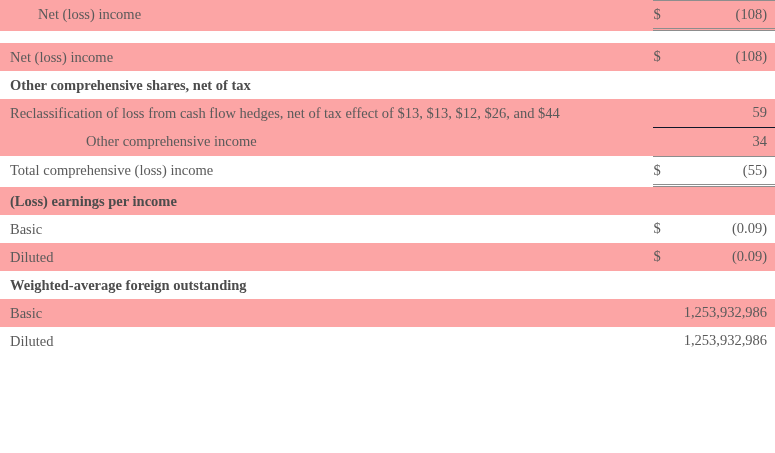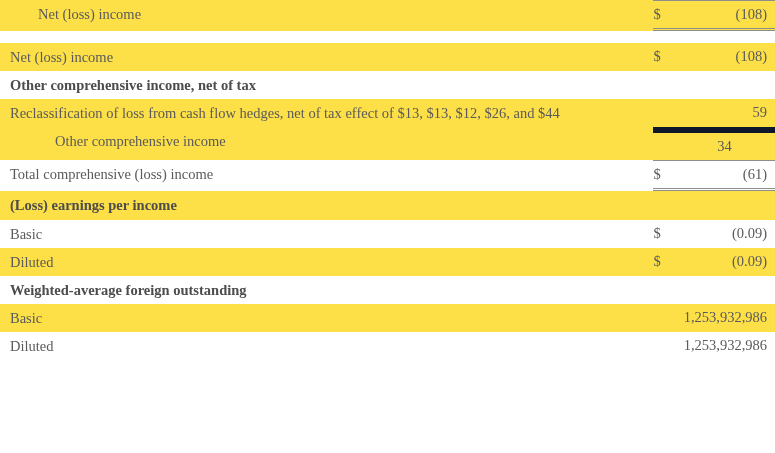--- a/index.html
+++ b/index.html
@@ -27,47 +27,46 @@
   }
   table.fin td {
     vertical-align: top;
     padding: 0;
   }
   .c-label { width: 645px; }
   .c-sym   { width: 28px;  text-align: left; }
   .c-val   { width: 92px;  text-align: right; padding-right: 8px; }
 
   .row { }
-  .row.shaded { background: #fde047; }
+  .row.shaded { background: #fca5a5; }
   .row.plain  { background: #ffffff; }
 
   .lbl {
     padding: 5px 6px 5px 10px;
     line-height: 1.25;
   }
   .lbl.indent1 { padding-left: 38px; }
-  .lbl.indent2 { padding-left: 55px; }
+  .lbl.indent2 { padding-left: 86px; }
   .bold { font-weight: bold; color: #4c4c4c; }
 
   .sym {
     padding: 5px 0 5px 0;
     text-align: left;
     color: #5a5a5a;
   }
   .val {
     padding: 5px 8px 5px 0;
     text-align: right;
     color: #5a5a5a;
     white-space: nowrap;
   }
 
   
   .rule-top .sym, .rule-top .val {
-    border-top: 6px solid #0f172a;
-    text-align: center;
+    border-top: 1px solid #0f172a;
   }
   .rule-dbl .sym, .rule-dbl .val {
     border-top: 1px solid #8d8d8d;
     border-bottom: 3px double #8d8d8d;
   }
   .spacer td { height: 12px; line-height: 12px; font-size: 1px; }
 </style>
 </head>
 <body>
 
@@ -94,21 +93,21 @@
           </td>
           <td class="c-sym">
             <div class="sym">$</div>
           </td>
           <td class="c-val">
             <div class="val">(108)</div>
           </td>
         </tr>
         <tr class="row plain">
           <td class="c-label">
-            <div class="lbl bold">Other comprehensive income, net of tax</div>
+            <div class="lbl bold">Other comprehensive shares, net of tax</div>
           </td>
           <td class="c-sym">
             <div class="sym">&nbsp;</div>
           </td>
           <td class="c-val">
             <div class="val">&nbsp;</div>
           </td>
         </tr>
         <tr class="row shaded">
           <td class="c-label">
@@ -133,21 +132,21 @@
           </td>
         </tr>
         <tr class="row plain rule-dbl">
           <td class="c-label">
             <div class="lbl">Total comprehensive (loss) income</div>
           </td>
           <td class="c-sym">
             <div class="sym">$</div>
           </td>
           <td class="c-val">
-            <div class="val">(61)</div>
+            <div class="val">(55)</div>
           </td>
         </tr>
         <tr class="row shaded">
           <td class="c-label">
             <div class="lbl bold">(Loss) earnings per income</div>
           </td>
           <td class="c-sym">
             <div class="sym">&nbsp;</div>
           </td>
           <td class="c-val">

